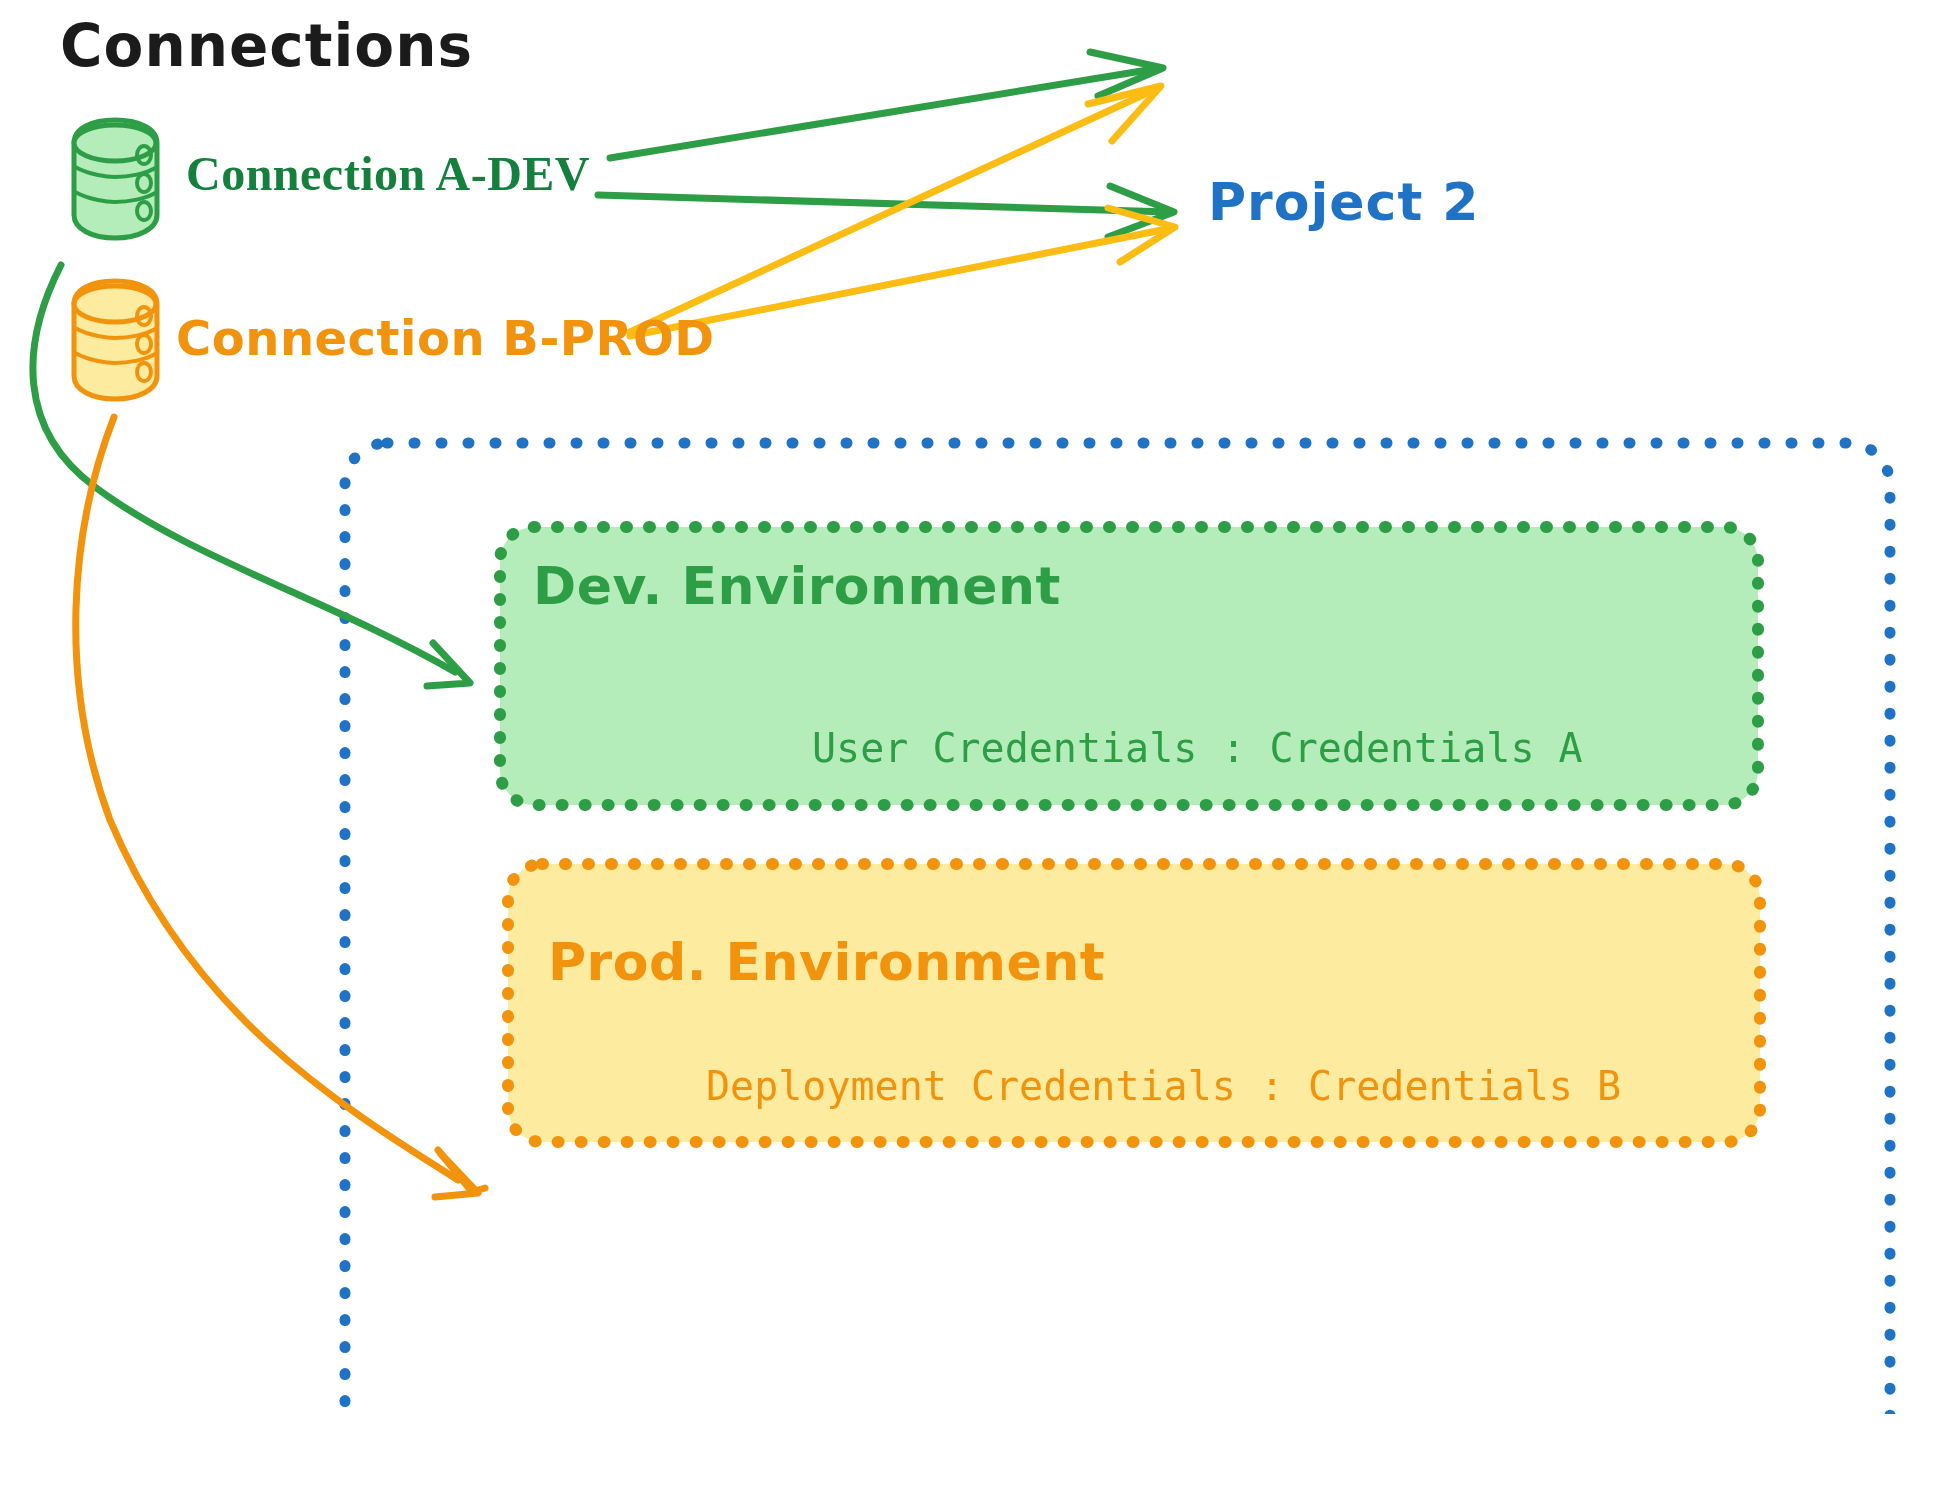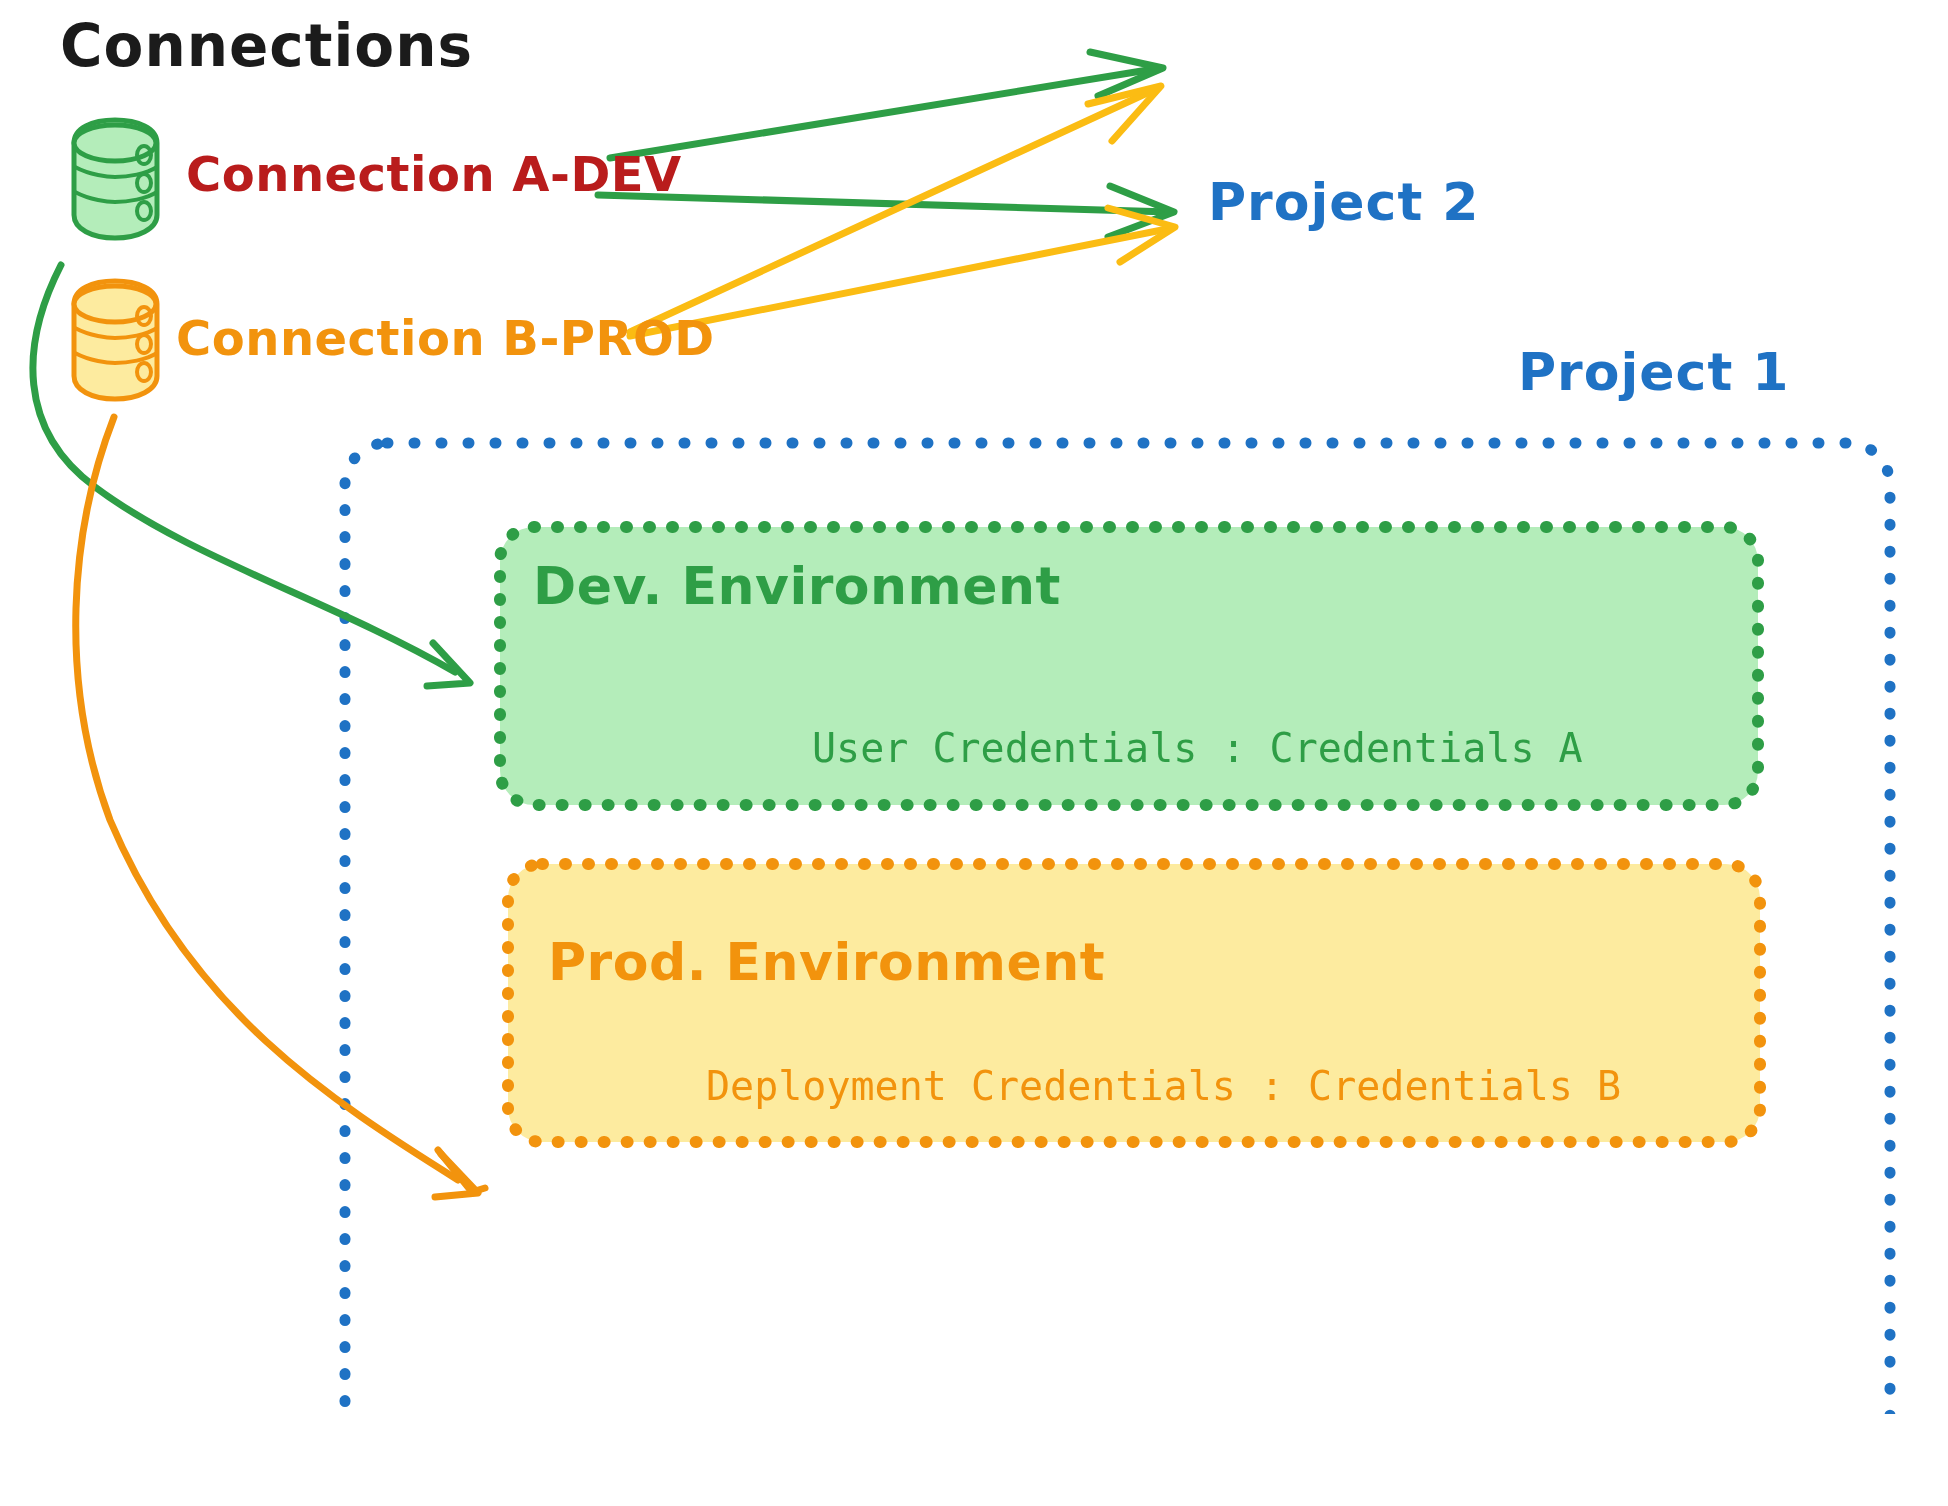--- a/index.html
+++ b/index.html
@@ -36,21 +36,22 @@
     letter-spacing: 1px;
   }
   .conn-label {
     font-size: 48px;
     font-weight: 700;
     letter-spacing: 0.5px;
   }
   .conn-a {
     left: 186px;
     top: 146px;
-    color: #b91c1c;
+    color: #15803d;
+    font-family: Liberation Serif, serif;
   }
   .conn-b {
     left: 176px;
     top: 310px;
     color: #f2930d;
   }
   .project-label {
     font-size: 52px;
     font-weight: 700;
     color: #1f72c4;
@@ -168,21 +169,20 @@
 
   <div class="label title-connections">Connections</div>
 
   <div class="label conn-label conn-a">Connection A-DEV</div>
 
   <div class="label conn-label conn-b">Connection B-PROD</div>
 
 
   <div class="label project-label proj2">Project 2</div>
 
-  <div class="label project-label proj1">Project 1</div>
 
   <div class="label env-title env-title-dev">Dev. Environment</div>
 
   <div class="label cred-text cred-dev">User Credentials : Credentials A</div>
 
   <div class="label env-title env-title-prod">Prod. Environment</div>
 
   <div class="label cred-text cred-prod">Deployment Credentials : Credentials B</div>
 
 </div>

